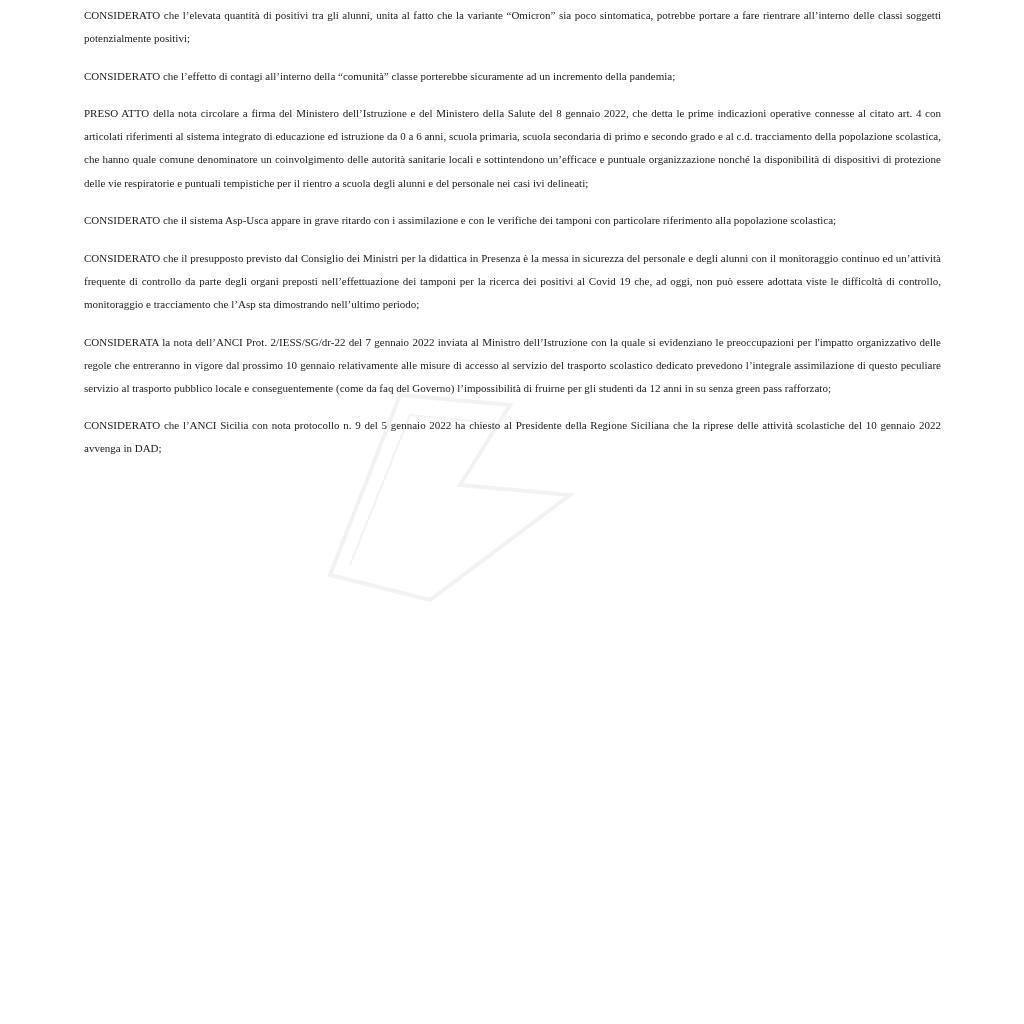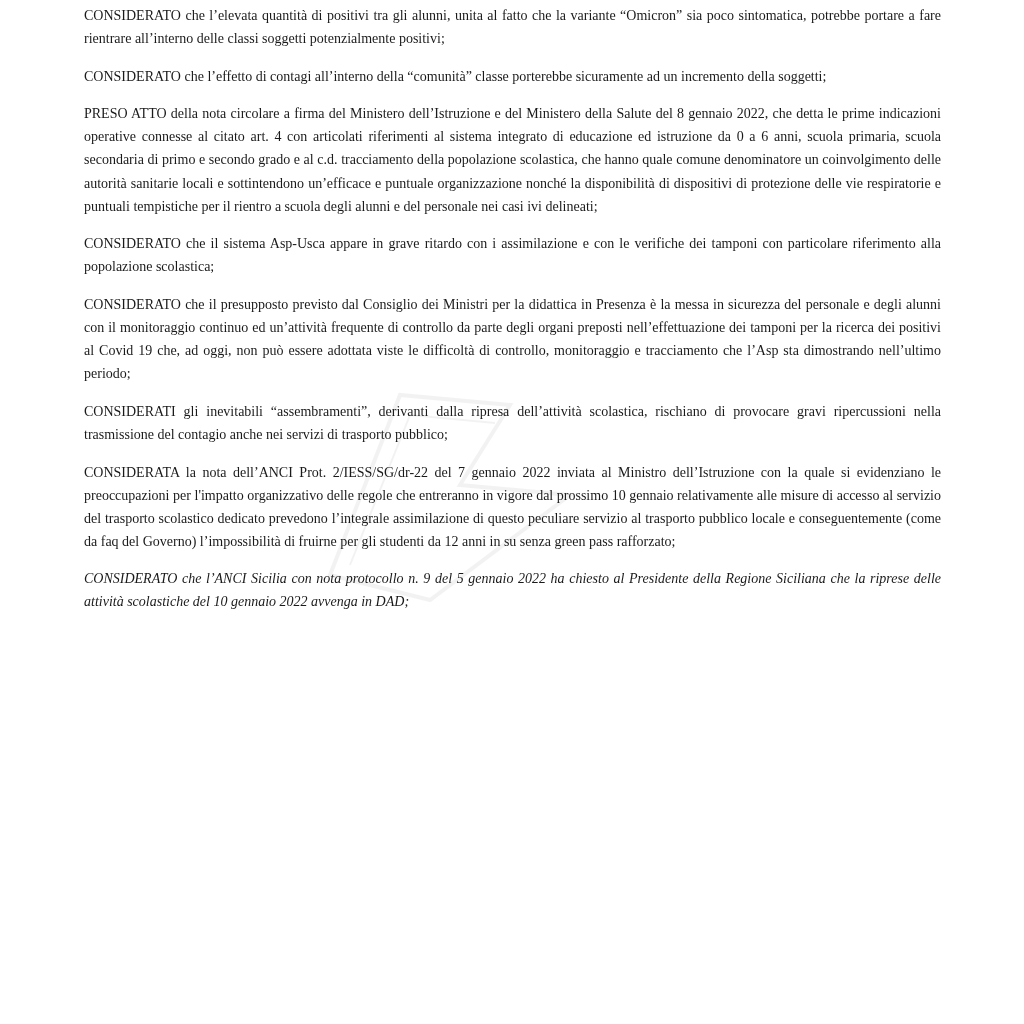--- a/index.html
+++ b/index.html
@@ -9,45 +9,44 @@
     position: relative;
     font-family: "Liberation Serif", "DejaVu Serif", serif;
     color: #1a1a1a;
   }
   .page {
     position: absolute;
     left: 84px; top: 4px;
     width: 857px;
   }
   .para {
-    font-size: 14px;
+    font-size: 11px;
     line-height: 23.1px;
     text-align: justify;
     margin: 0 0 14.5px 0;
     letter-spacing: 0;
   }
-  .para:last-child { text-align-last: left; font-style: italic; }
+  .para:last-child { text-align-last: left; }
   .watermark {
     position: absolute;
     left: 310px; top: 375px;
     width: 300px; height: 230px;
     opacity: 0.10;
     pointer-events: none;
   }
 </style>
 </head>
 <body>
 
 <svg class="watermark" viewBox="0 0 300 230">
   <path d="M20 200 L90 20 L200 30 L150 110 L260 120 L120 225 Z" fill="none" stroke="#888" stroke-width="4"></path>
   <path d="M40 190 L100 40 L185 48" fill="none" stroke="#888" stroke-width="2"></path>
 </svg>
 
 <div class="page">
   <p class="para">CONSIDERATO che l’elevata quantità di positivi tra gli alunni, unita al fatto che la variante “Omicron” sia poco sintomatica, potrebbe portare a fare rientrare all’interno delle classi soggetti potenzialmente positivi;</p>
-  <p class="para">CONSIDERATO che l’effetto di contagi all’interno della “comunità” classe porterebbe sicuramente ad un incremento della soggetti;</p>
+  <p class="para">CONSIDERATO che l’effetto di contagi all’interno della “comunità” classe porterebbe sicuramente ad un incremento della pandemia;</p>
   <p class="para">PRESO ATTO della nota circolare a firma del Ministero dell’Istruzione e del Ministero della Salute del 8 gennaio 2022, che detta le prime indicazioni operative connesse al citato art. 4 con articolati riferimenti al sistema integrato di educazione ed istruzione da 0 a 6 anni, scuola primaria, scuola secondaria di primo e secondo grado e al c.d. tracciamento della popolazione scolastica, che hanno quale comune denominatore un coinvolgimento delle autorità sanitarie locali e sottintendono un’efficace e puntuale organizzazione nonché la disponibilità di dispositivi di protezione delle vie respiratorie e puntuali tempistiche per il rientro a scuola degli alunni e del personale nei casi ivi delineati;</p>
   <p class="para">CONSIDERATO che il sistema Asp-Usca appare in grave ritardo con i assimilazione e con le verifiche dei tamponi con particolare riferimento alla popolazione scolastica;</p>
   <p class="para">CONSIDERATO che il presupposto previsto dal Consiglio dei Ministri per la didattica in Presenza è la messa in sicurezza del personale e degli alunni con il monitoraggio continuo ed un’attività frequente di controllo da parte degli organi preposti nell’effettuazione dei tamponi per la ricerca dei positivi al Covid 19 che, ad oggi, non può essere adottata viste le difficoltà di controllo, monitoraggio e tracciamento che l’Asp sta dimostrando nell’ultimo periodo;</p>
-  <p class="para">CONSIDERATI gli inevitabili “assembramenti”, derivanti dalla ripresa dell’attività scolastica, rischiano di provocare gravi ripercussioni nella trasmissione del contagio anche nei servizi di trasporto pubblico;</p>
   <p class="para">CONSIDERATA la nota dell’ANCI Prot. 2/IESS/SG/dr-22 del 7 gennaio 2022 inviata al Ministro dell’Istruzione con la quale si evidenziano le preoccupazioni per l'impatto organizzativo delle regole che entreranno in vigore dal prossimo 10 gennaio relativamente alle misure di accesso al servizio del trasporto scolastico dedicato prevedono l’integrale assimilazione di questo peculiare servizio al trasporto pubblico locale e conseguentemente (come da faq del Governo) l’impossibilità di fruirne per gli studenti da 12 anni in su senza green pass rafforzato;</p>
   <p class="para">CONSIDERATO che l’ANCI Sicilia con nota protocollo n. 9 del 5 gennaio 2022 ha chiesto al Presidente della Regione Siciliana che la riprese delle attività scolastiche del 10 gennaio 2022 avvenga in DAD;</p>
 </div>
 
 </body></html>

